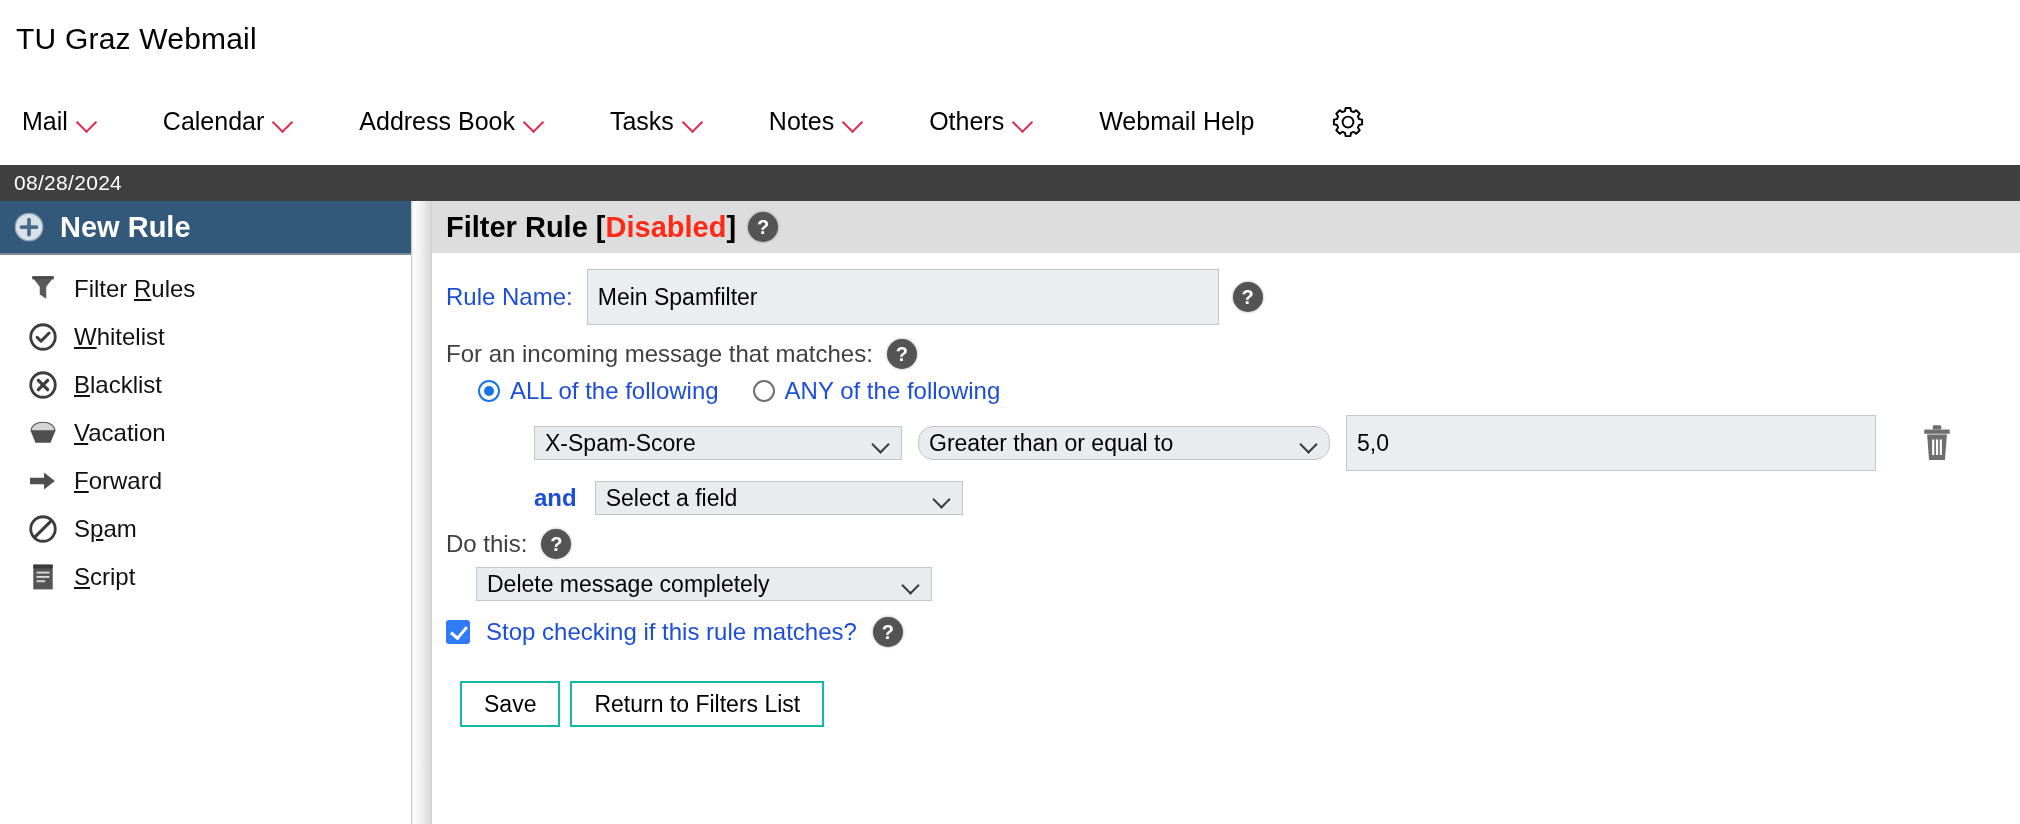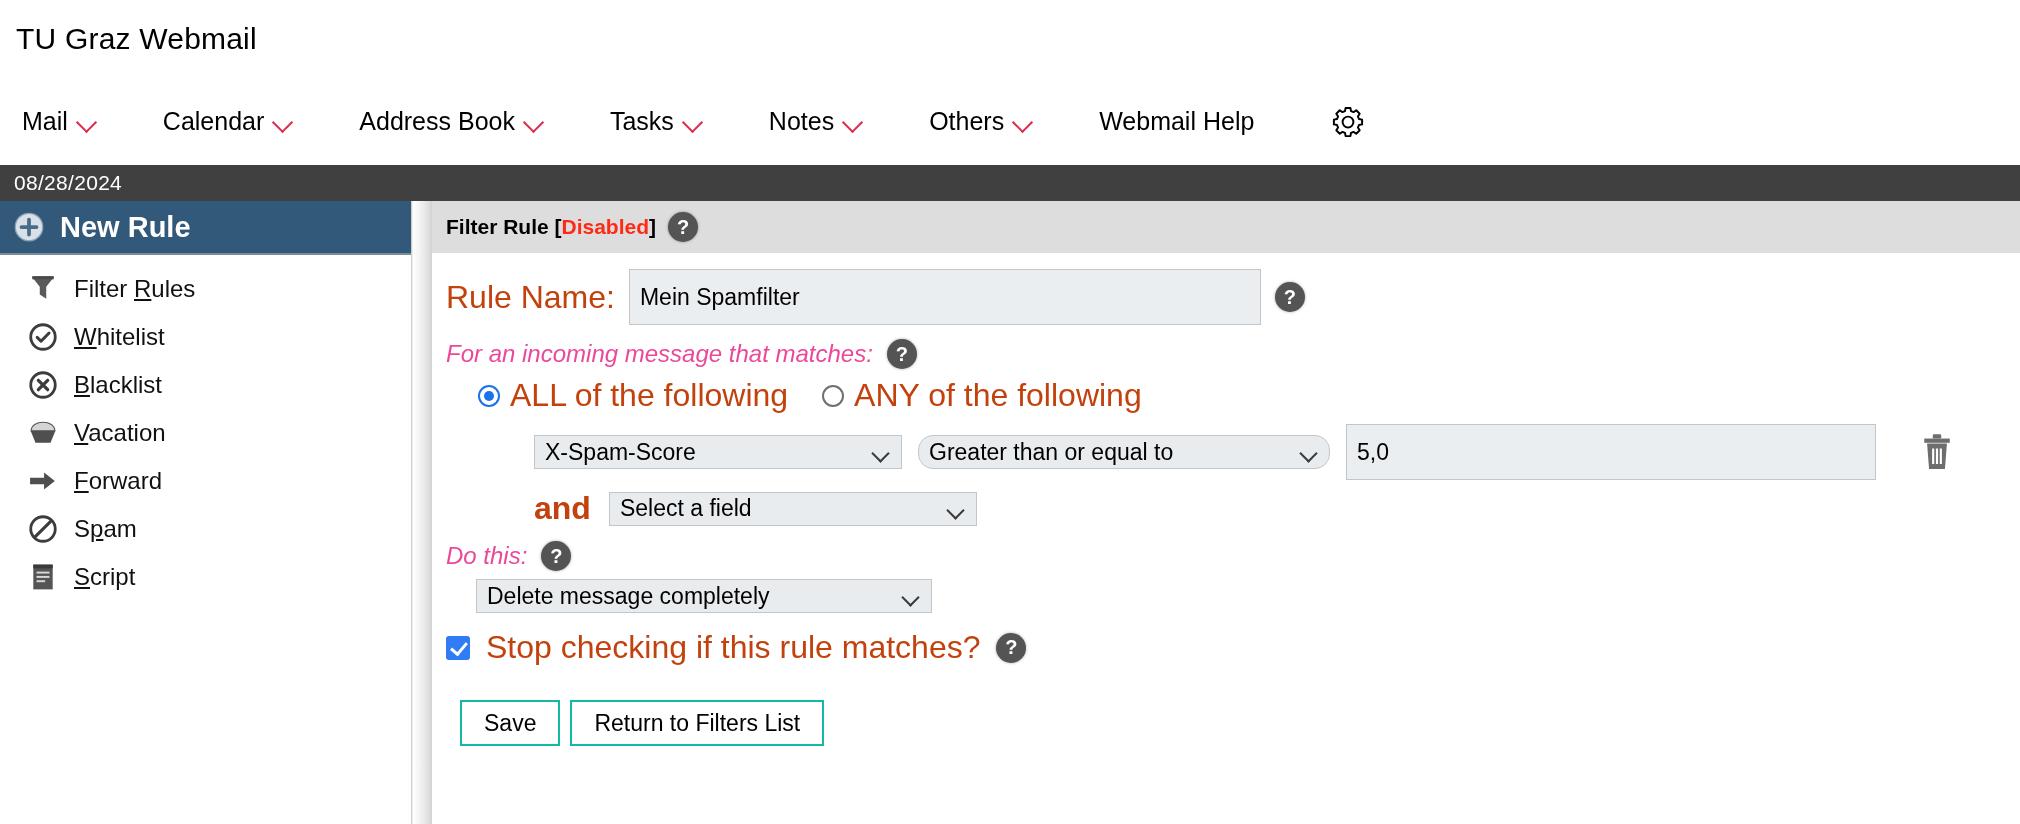--- a/index.html
+++ b/index.html
@@ -148,43 +148,42 @@
   }
   .panel-head {
     background: #dddddd;
     height: 52px;
     display: flex;
     align-items: center;
     padding-left: 14px;
     gap: 12px;
   }
   .panel-title {
-    font-size: 21px;
+    font-size: 29px;
     font-weight: bold;
     color: #000000;
   }
   .panel-title .state { color: #ff2a16; }
 
   .form {
     padding: 16px 0 0 14px;
   }
   .row {
     display: flex;
     align-items: center;
     gap: 14px;
   }
 
   .label-plain {
-    font-size: 32px;
-    color: #c2410c;
+    font-size: 24px;
+    color: #1d4ed8;
   }
   .label-italic {
     font-size: 24px;
-    color: #ec4899;
-    font-style: italic;
+    color: #404040;
   }
 
   
   .help {
     width: 30px; height: 30px; flex: 0 0 30px;
     border-radius: 50%;
     background: #545454;
     color: #ffffff;
     font-size: 20px;
     font-weight: bold;

